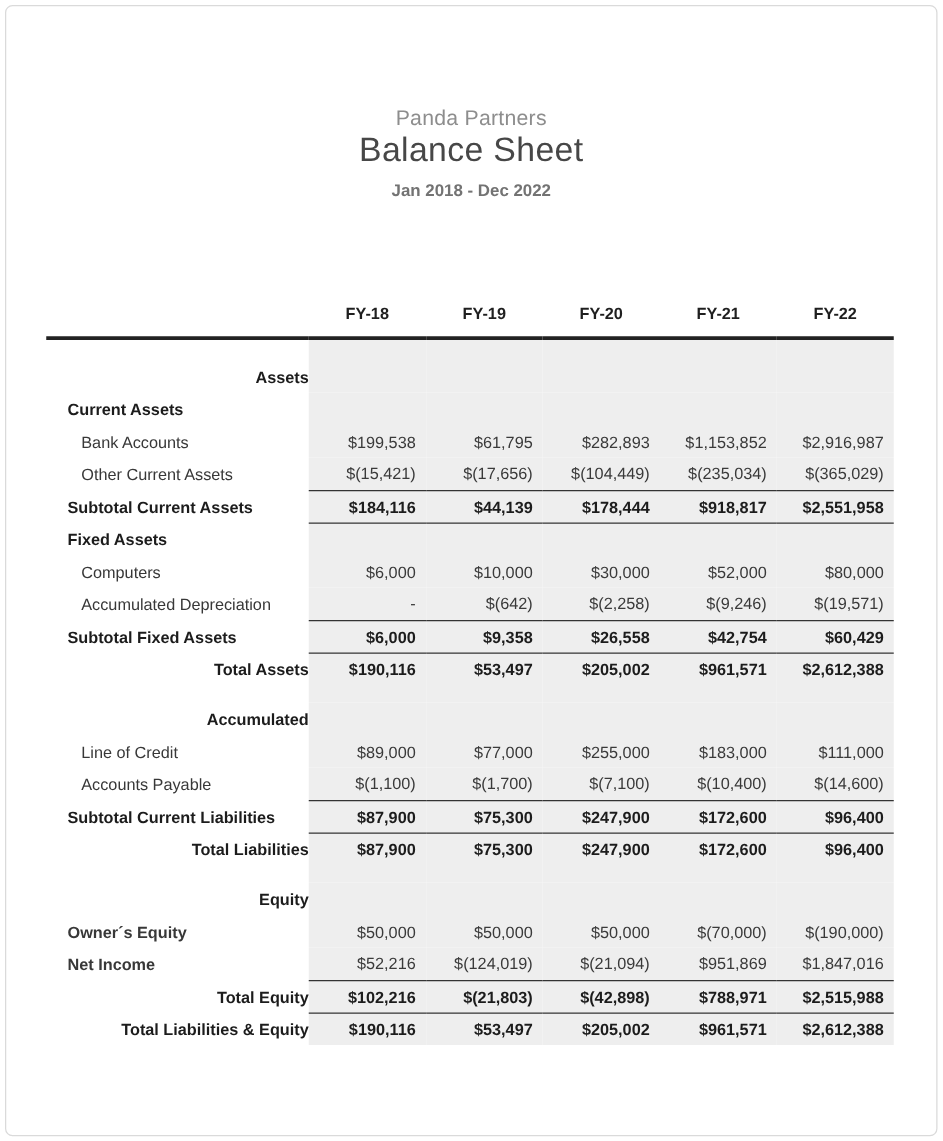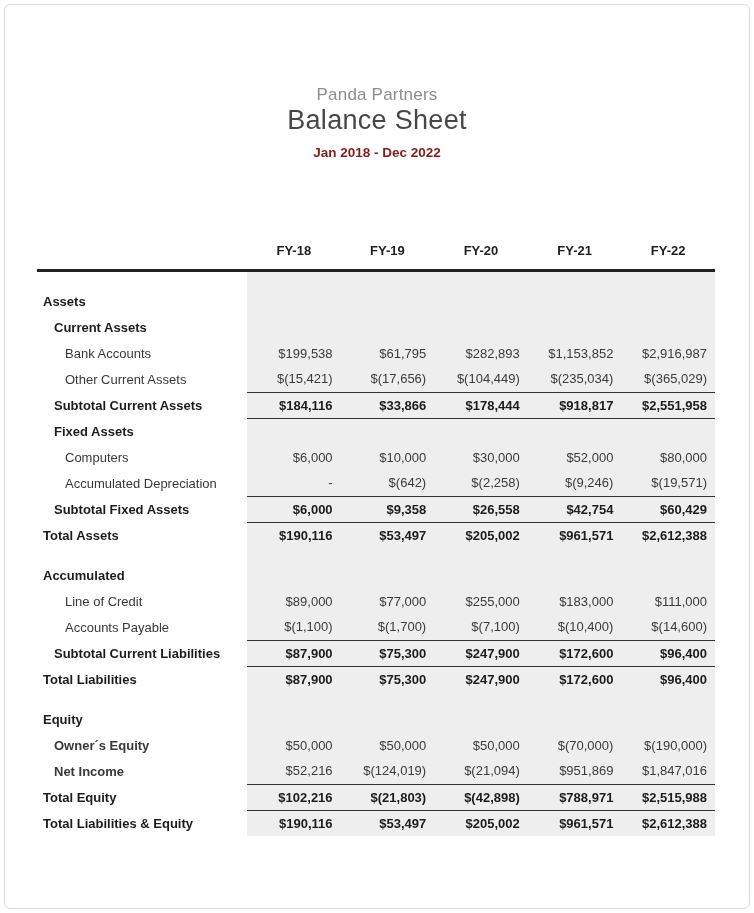--- a/index.html
+++ b/index.html
@@ -28,21 +28,21 @@
   .title {
     font-size: 27px;
     font-weight: 400;
     color: #474747;
     letter-spacing: 0.3px;
   }
   .period {
     margin-top: 9px;
     font-size: 13.5px;
     font-weight: 700;
-    color: #7f1d1d;
+    color: #737373;
   }
   table.bs {
     position: absolute;
     top: 228px; left: 32px;
     width: 678px;
     border-collapse: collapse;
     table-layout: fixed;
   }
   col.c-label { width: 210px; }
   col.c-val   { width: 93.6px; }
@@ -73,21 +73,21 @@
     padding-right: 8px;
     vertical-align: middle;
     white-space: nowrap;
   }
   tr.bold td.label, tr.bold td.val {
     font-weight: 700;
     color: #1c1c1c;
   }
   tr.line-top td.val    { border-top: 1.5px solid #333333; }
   tr.line-bottom td.val { border-bottom: 1.5px solid #333333; }
-  .indent-0 { padding-left: 6px; }
+  .indent-0 { padding-left: 6px; text-align: right; }
   .indent-1 { padding-left: 17px; font-weight: bold; }
   .indent-2 { padding-left: 28px; }
 </style>
 </head>
 <body>
 
 <div class="page">
 
   <div class="report-header">
     <div class="company">Panda Partners</div>
@@ -156,21 +156,21 @@
       <td class="val">$(15,421)</td>
       <td class="val">$(17,656)</td>
       <td class="val">$(104,449)</td>
       <td class="val">$(235,034)</td>
       <td class="val">$(365,029)</td>
     </tr>
 
     <tr class="row bold line-top line-bottom">
       <td class="label indent-1">Subtotal Current Assets</td>
       <td class="val">$184,116</td>
-      <td class="val">$33,866</td>
+      <td class="val">$44,139</td>
       <td class="val">$178,444</td>
       <td class="val">$918,817</td>
       <td class="val">$2,551,958</td>
     </tr>
 
     <tr class="row bold">
       <td class="label indent-1">Fixed Assets</td>
       <td class="val"></td>
       <td class="val"></td>
       <td class="val"></td>

